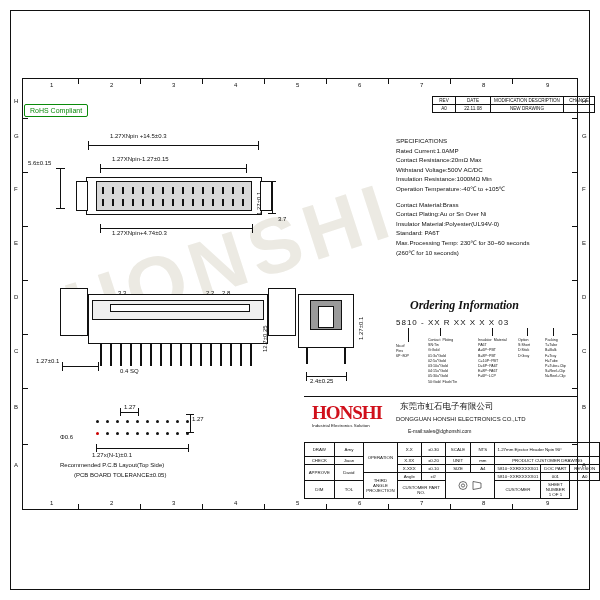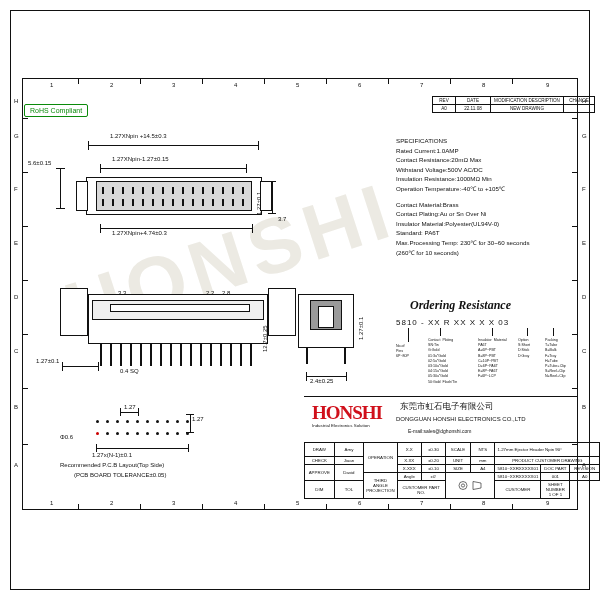--- a/index.html
+++ b/index.html
@@ -181,21 +181,21 @@
     <div>Operation Temperature:-40℃ to +105℃</div>
     <div style="height:6px"></div>
     <div>Contact Material:Brass</div>
     <div>Contact Plating:Au or Sn Over Ni</div>
     <div>Insulator Material:Polyester(UL94V-0)</div>
     <div>Standard:                PA6T</div>
     <div>Max.Processing Temp: 230℃ for 30~60 seconds</div>
     <div>                                 (260℃ for 10 seconds)</div>
   </div>
 
-  <div class="ord-title">Ordering Resistance</div>
+  <div class="ord-title">Ordering Information</div>
   <div class="ord-code">5810 - XX R XX   X  X X 03</div>
 
   <div>
     <div class="vline" style="left:408px;top:328px;height:14px;"></div>
     <div class="vline" style="left:440px;top:328px;height:8px;"></div>
     <div class="vline" style="left:492px;top:328px;height:8px;"></div>
     <div class="vline" style="left:527px;top:328px;height:8px;"></div>
     <div class="vline" style="left:553px;top:328px;height:8px;"></div>
   </div>
   <div class="ord-legend" style="left:396px;top:344px;">No.of

